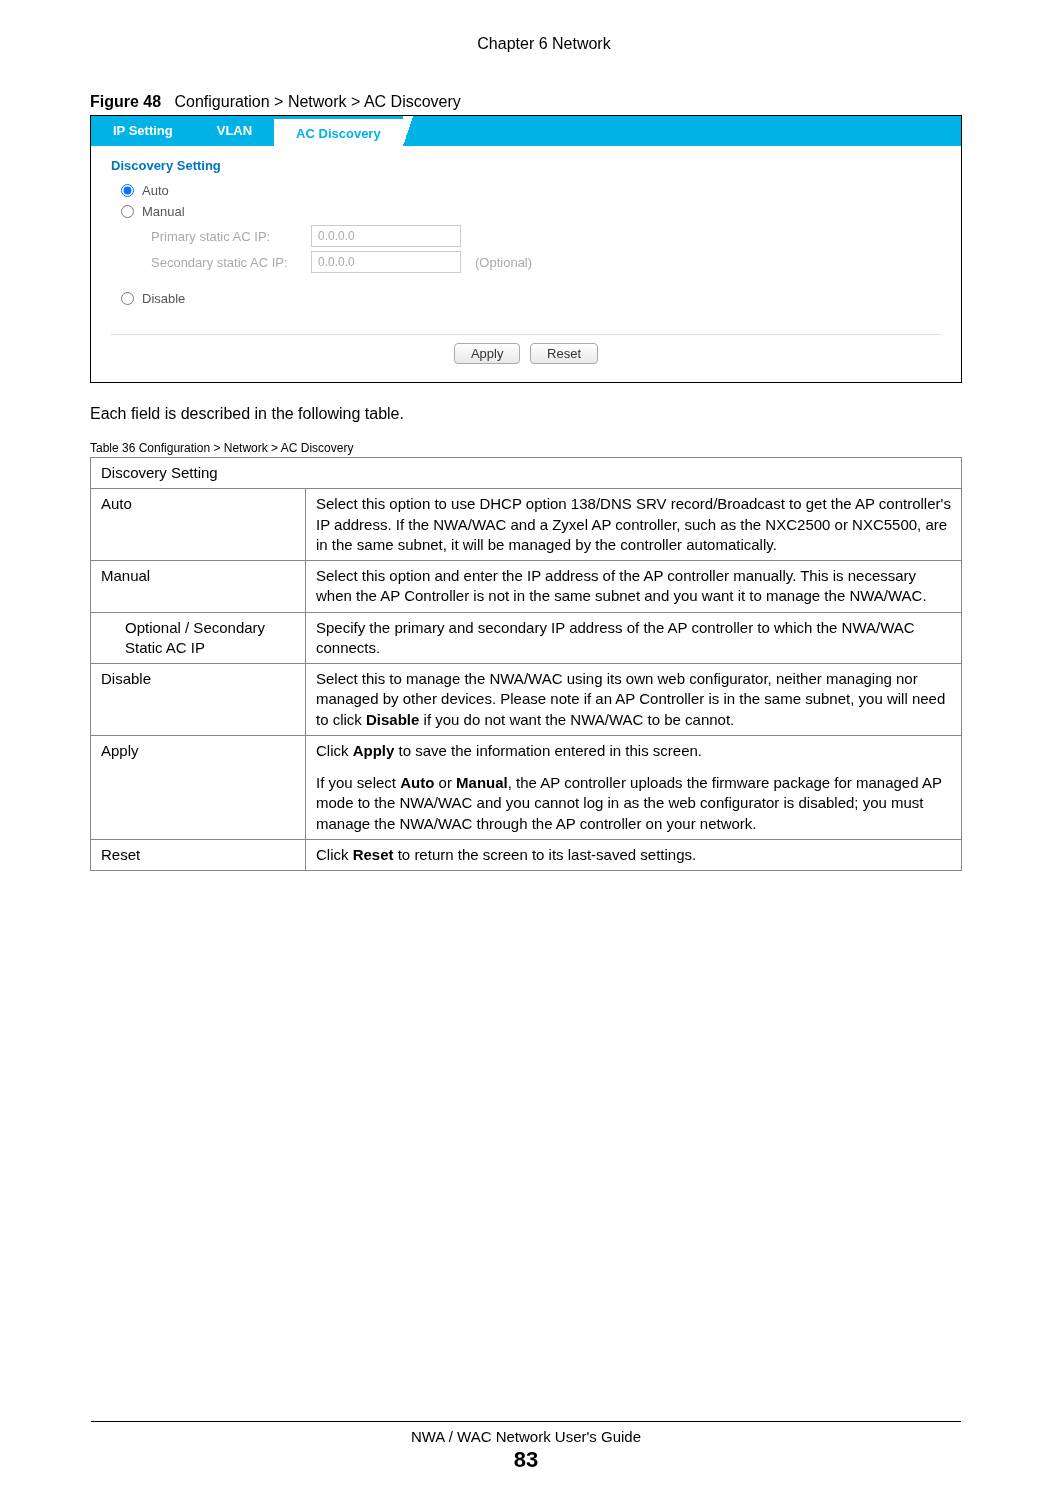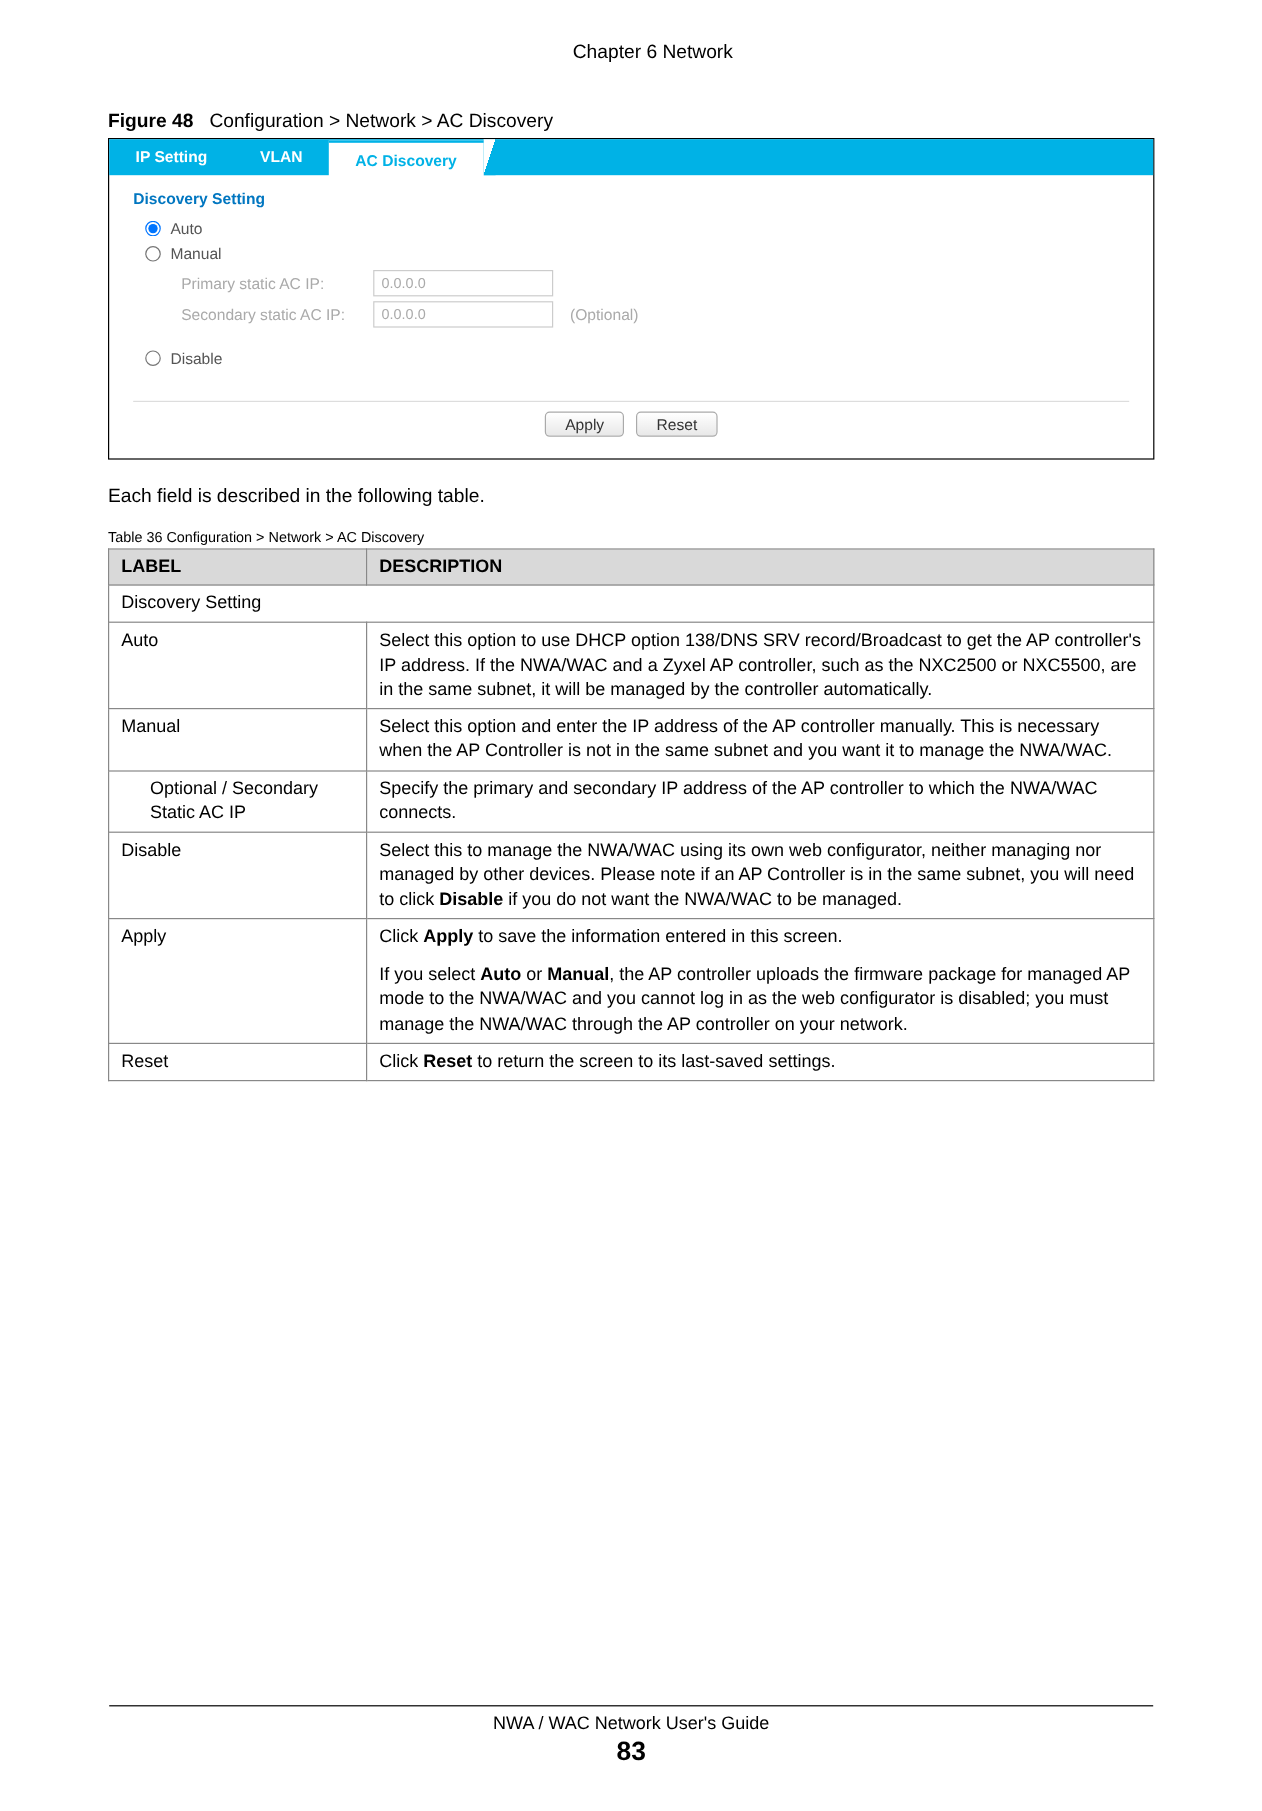--- a/index.html
+++ b/index.html
@@ -220,42 +220,38 @@
       </div>
     </div>
   </div>
 
   <div class="intro-text">Each field is described in the following table.</div>
 
   <div class="table-caption">Table 36   Configuration &gt; Network &gt; AC Discovery</div>
 
   <table class="desc-table">
     <tbody>
-        <tr>
-      <th>LABEL</th>
-      <th>DESCRIPTION</th>
-    </tr>
     <tr class="span-row">
       <td colspan="2">Discovery Setting</td>
     </tr>
     <tr>
       <td class="label-col">Auto</td>
       <td>Select this option to use DHCP option 138/DNS SRV record/Broadcast to get the AP controller's IP address. If the NWA/WAC and a Zyxel AP controller, such as the NXC2500 or NXC5500, are in the same subnet, it will be managed by the controller automatically.</td>
     </tr>
     <tr>
       <td class="label-col">Manual</td>
       <td>Select this option and enter the IP address of the AP controller manually. This is necessary when the AP Controller is not in the same subnet and you want it to manage the NWA/WAC.</td>
     </tr>
     <tr>
       <td class="label-col indent">Optional / Secondary Static AC IP</td>
       <td>Specify the primary and secondary IP address of the AP controller to which the NWA/WAC connects.</td>
     </tr>
     <tr>
       <td class="label-col">Disable</td>
-      <td><span>Select this to manage the NWA/WAC using its own web configurator, neither managing nor managed by other devices. Please note if an AP Controller is in the same subnet, you will need to click </span><b>Disable</b><span> if you do not want the NWA/WAC to be managed.</span></td>
+      <td><span>Select this to manage the NWA/WAC using its own web configurator, neither managing nor managed by other devices. Please note if an AP Controller is in the same subnet, you will need to click </span><b>Disable</b><span> if you do not want the NWA/WAC to be cannot.</span></td>
     </tr>
     <tr>
       <td class="label-col">Apply</td>
       <td>
         <div><span>Click </span><b>Apply</b><span> to save the information entered in this screen.</span></div>
         <div style="height:12px;"></div>
         <div><span>If you select </span><b>Auto</b><span> or </span><b>Manual</b><span>, the AP controller uploads the firmware package for managed AP mode to the NWA/WAC and you cannot log in as the web configurator is disabled; you must manage the NWA/WAC through the AP controller on your network.</span></div>
       </td>
     </tr>
     <tr>

